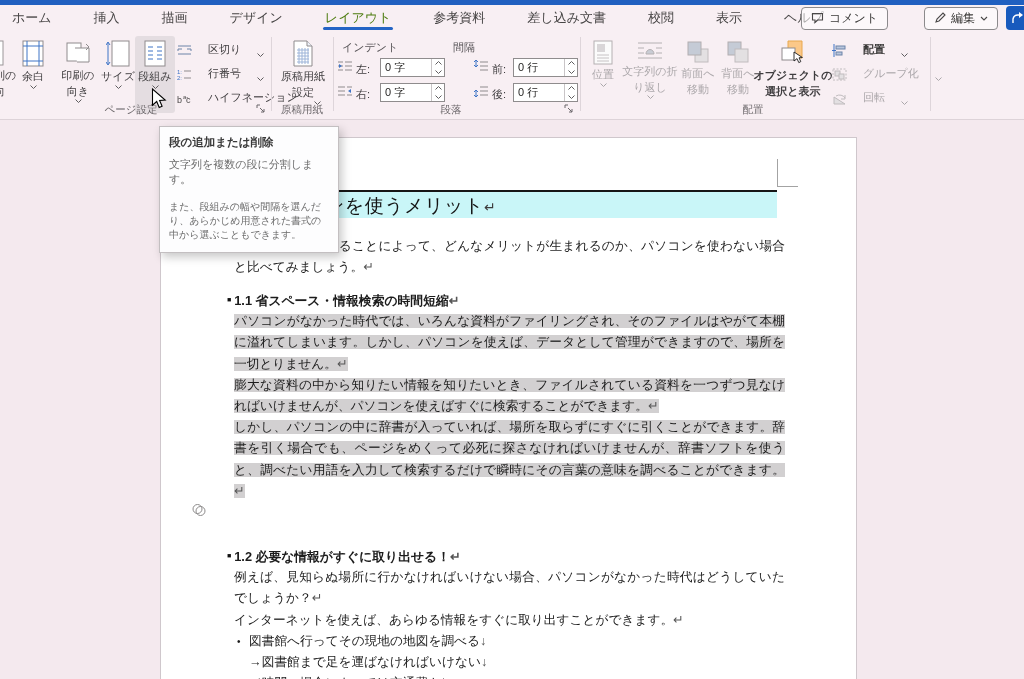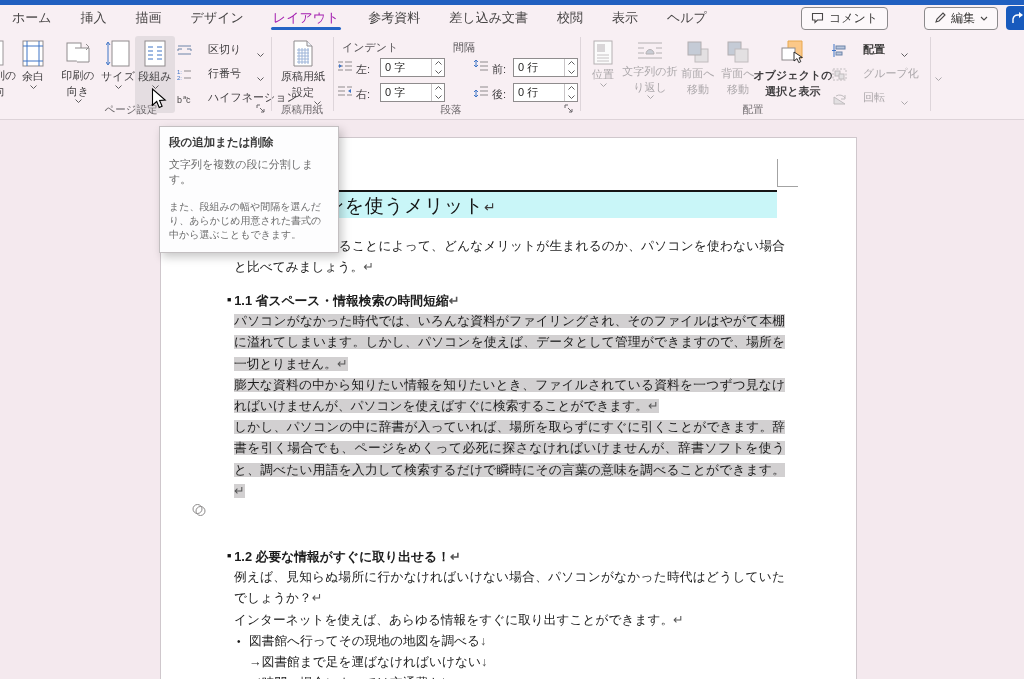--- a/index.html
+++ b/index.html
@@ -6,23 +6,23 @@
   html,body { width:1024px; height:679px; overflow:hidden; }
   body {
     position:relative;
     font-family:"Liberation Sans", sans-serif;
     background:#f4e9ee;
     color:#3b3a39;
   }
   
   .top-strip { position:absolute; left:0; top:0; width:1024px; height:5px; background:#2160c0; }
   .tabrow { position:absolute; left:0; top:5px; width:1024px; height:26px; background:#f8eff3; }
-  .tabs { position:absolute; left:10px; top:0; height:26px; display:flex; gap:25px; align-items:center; }
+  .tabs { position:absolute; left:10px; top:0; height:26px; display:flex; gap:38px; align-items:center; }
   .tab { font-size:13px; color:#474545; padding:0 2px; height:26px; line-height:26px; position:relative; cursor:default; white-space:nowrap; }
-  .tab.active { color:#a21caf; }
+  .tab.active { color:#4d7c0f; }
   .tab.active::after { content:""; position:absolute; left:0; right:0; bottom:1px; height:3px; background:#2464c5; border-radius:2px; }
   .tab-actions { position:absolute; right:0; top:0; height:26px; display:flex; align-items:center; gap:8px; }
   .pill-btn { display:flex; align-items:center; gap:5px; height:23px; padding:0 9px; border:1px solid #8c8a8c; border-radius:4px; background:rgba(255,255,255,.55); font-size:12px; color:#3b3a39;margin-left:28px; }
   .share-btn { width:26px; height:24px; background:#185abd; border-radius:4px; margin-right:-8px; display:flex; align-items:center; justify-content:center; }
   
   .ribbon { position:absolute; left:0; top:31px; width:1024px; height:89px; background:#f8eff3; border-bottom:1px solid #ddd3d8; }
   .vdiv { position:absolute; top:6px; height:74px; width:1px; background:#ded5da; }
   .group-label { position:absolute; top:72px; font-size:10.5px; color:#6b676a; text-align:center; }
   .launcher { position:absolute; top:71px; width:13px; height:13px; display:flex; align-items:center; justify-content:center; }
   .bigbtn { position:absolute; top:5px; height:77px; display:flex; flex-direction:column; align-items:center; padding-top:4px; border-radius:3px; }

